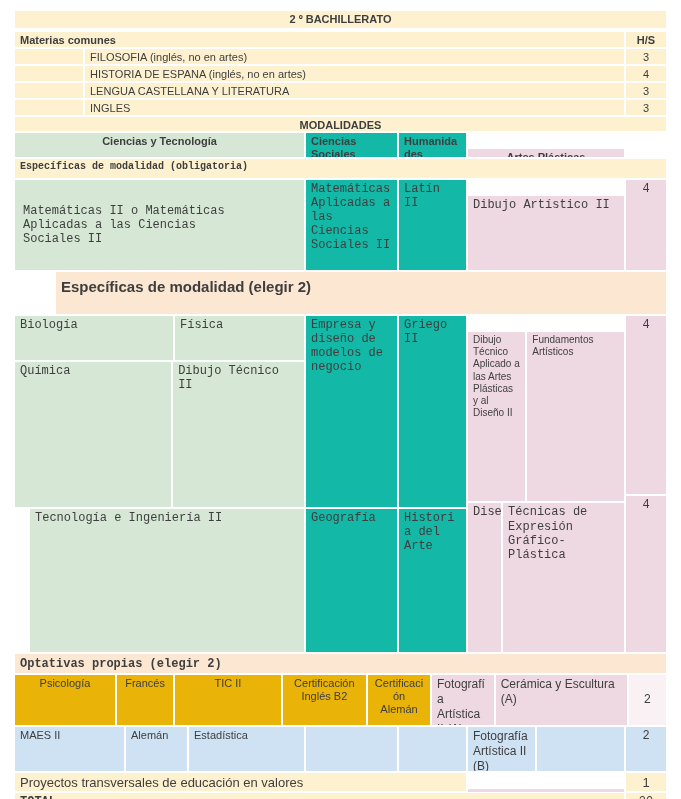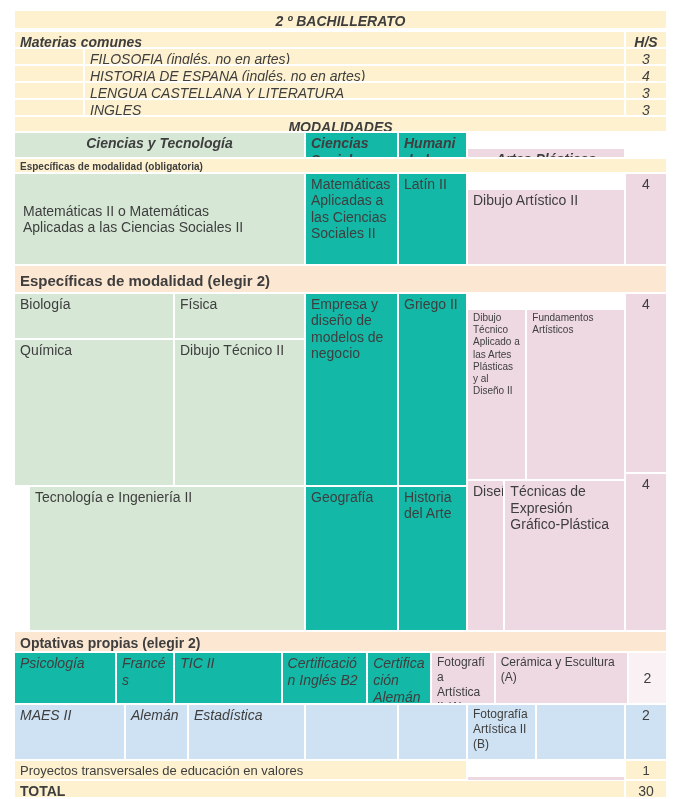--- a/index.html
+++ b/index.html
@@ -14,51 +14,51 @@
   .center{text-align:center;}
   .vcenter{display:flex;align-items:center;}
   .vhcenter{display:flex;align-items:center;justify-content:center;}
   .wrap{overflow-wrap:anywhere;}
 
   .cream{background:#fdf1cf;}
   .peach{background:#fce8d2;}
   .green{background:#d6e8d5;}
   .purple{background:#14b8a6;}
   .pink{background:#eed9e2;}
-  .teal{background:#14b8a6;}
+  .teal{background:#eab308;text-align:center;}
   .blue{background:#cfe2f3;}
   .palepink{background:#f9f1f4;}
 
   .col-cyt{width:291px;}
   .col-cs{width:93px;}
   .col-hum{width:69px;}
   .col-artes{width:158px;margin-top:16px;}
   .hs-col{width:42px;}
   .indent{width:70px;}
 
   .fs10{font-size:10px;line-height:1.22;}
   .fs95{font-size:12px;line-height:1.25;}
-  .fs11{font-size:14px;font-style:italic;}
+  .fs11{font-size:11px;}
   .fs12{font-size:13px;}
-  .fs13{font-size:14px;line-height:1.17;}
+  .fs13{font-size:12px;line-height:1.17;font-family:Liberation Mono, monospace;}
   .fs15{font-size:15px;}
 
   .r-title{height:19px;margin-bottom:2px;}
   .r-sub{height:17px;}
   .r-mod{height:16px;}
   .r-heads{height:26px;}
-  .r-oblig-h{height:15px;}
+  .r-oblig-h{height:21px;font-family:Liberation Mono, monospace;}
   .r-oblig{height:92px;}
-  .r-el-h{height:28px;}
+  .r-el-h{height:44px;margin-left:41px;}
   .r-el-h .cell{padding-top:6px;}
   .r-band{height:338px;}
   .r-opt-h{height:21px;}
   .r-opt-h .cell{padding-top:3px;}
   .r-opt1{height:52px;}
-  .r-opt2{height:56px;}
+  .r-opt2{height:46px;}
   .r-proy{height:20px;}
   .r-total{height:18px;}
   .oblig-cyt{padding-left:8px;padding-right:45px;}
 </style>
 </head>
 <body>
 
 <div class="sheet">
 
   <div class="row r-title">

